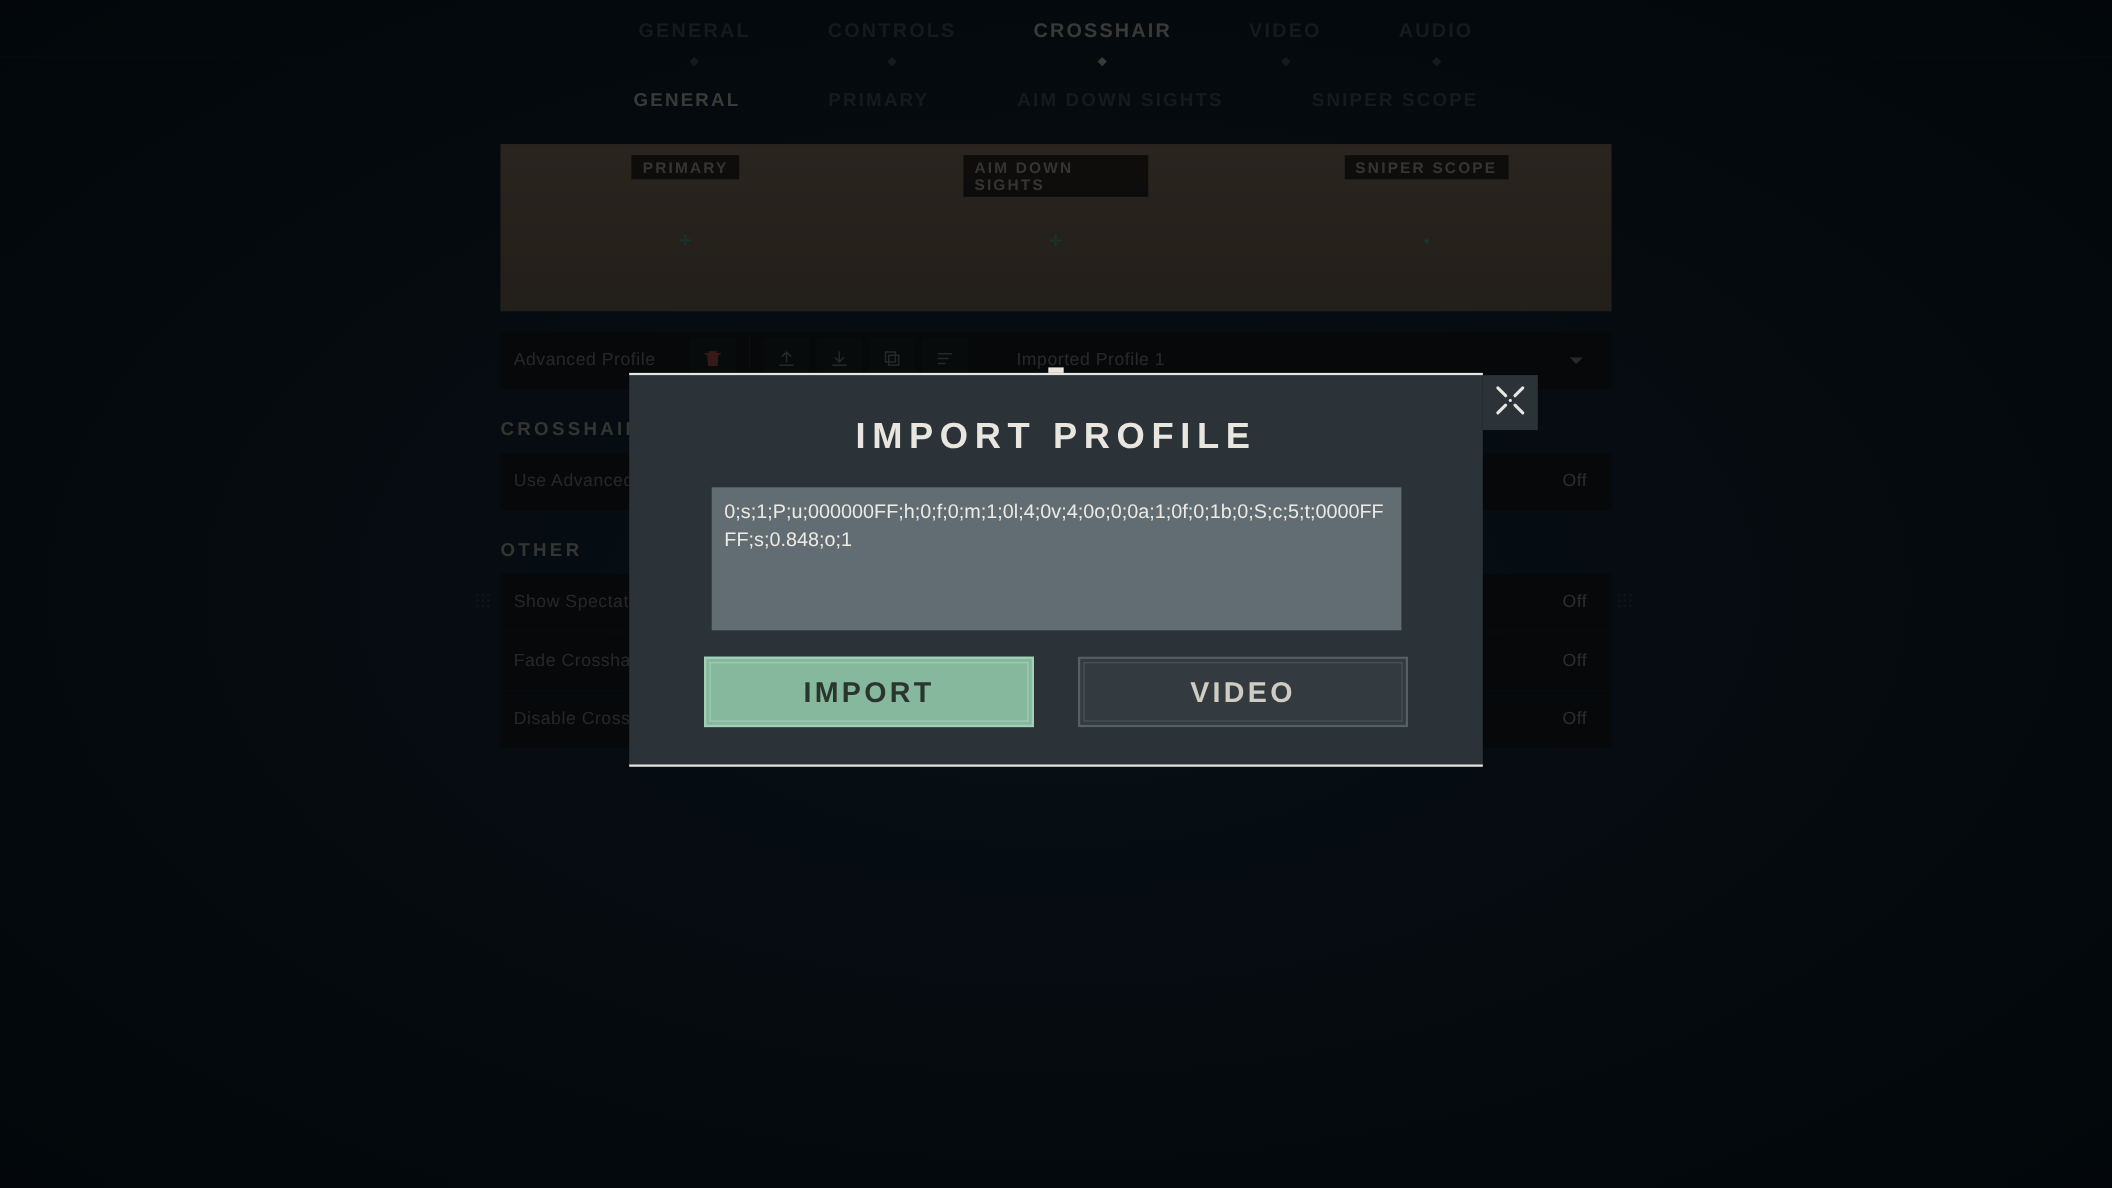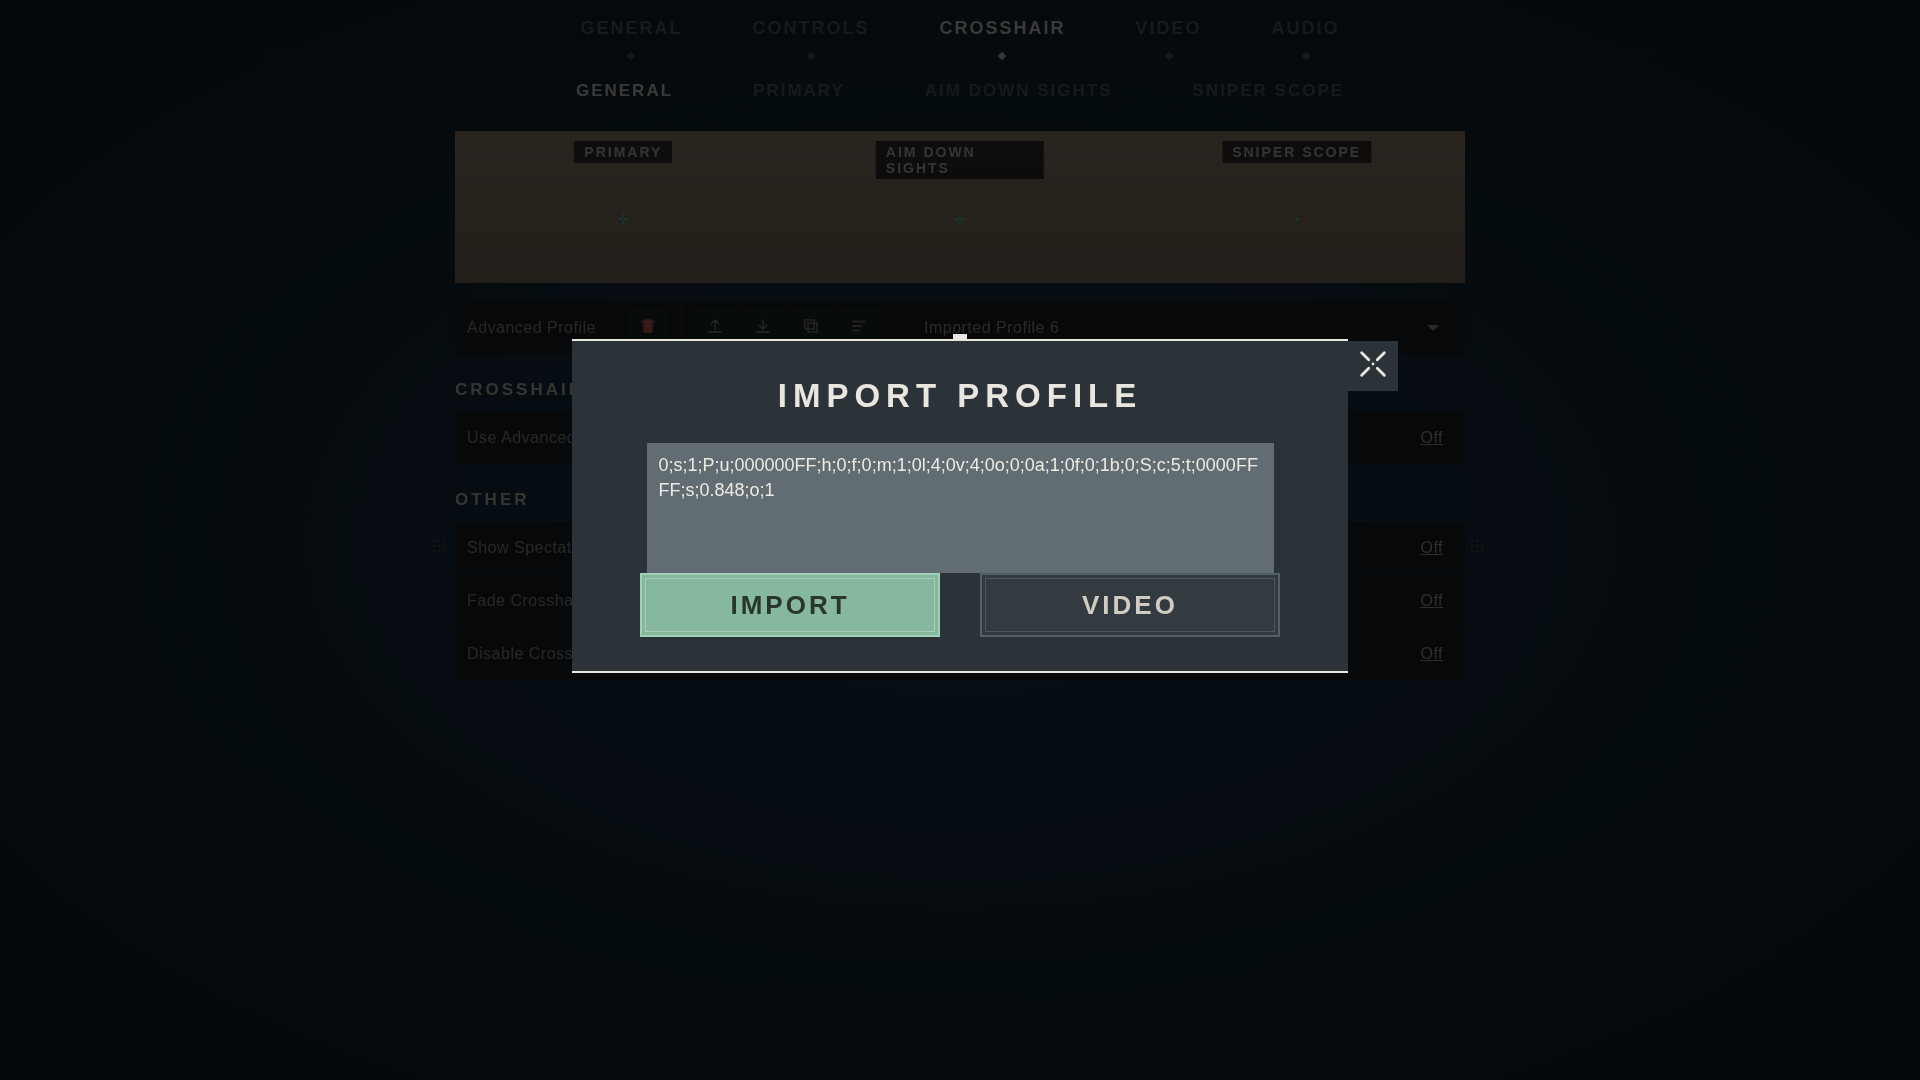--- a/index.html
+++ b/index.html
@@ -182,21 +182,20 @@
     grid-template-rows: repeat(3, 2px);
     gap: 3px;
   }
   .handle-dots span { background:#4a545c; width:2px; height:2px; }
   .handle-left { left: -22px; top: 18px; }
   .handle-right { right: -22px; top: 18px; }
   .setting-value {
     margin-left: auto;
     color: #b8bcb2;
     padding-right: 10px;
-    text-decoration: underline;
   }
 
   
   .modal-backdrop {
     position: absolute;
     inset: 0;
     background: rgba(0,0,0,0.45);
     z-index: 10;
   }
   .modal {
@@ -239,20 +238,21 @@
     color: #eceae3;
     font-family: inherit;
     word-break: break-all;
     line-height: 1.4;
     outline: none;
   }
   .modal-buttons {
     display: flex;
     justify-content: center;
     gap: 40px;
+    margin-top: 24px;
   }
   .modal-btn {
     width: 300px; height: 64px;
     display: flex; align-items: center; justify-content: center;
     font-size: 26px;
     font-weight: 600;
     letter-spacing: 3px;
     cursor: pointer;
     border: 2px solid #555f66;
     position: relative;
@@ -381,21 +381,21 @@
         </div>
         <div class="icon-btn">
           <span>
             <svg width="18" height="18" viewBox="0 0 24 24">
                 <path d="M4 6h16M4 12h12M4 18h8" stroke-linecap="round"></path>
               </svg>
           </span>
         </div>
       </div>
       <div class="profile-select">
-        <span>Imported Profile 6</span>
+        <span>Imported Profile 1</span>
         <span class="chev-down"></span>
       </div>
     </div>
 
     <div class="section-title">CROSSHAIR</div>
     <div class="setting-row">
       <span>Use Advanced Options</span>
       <span class="setting-value">Off</span>
     </div>
 

